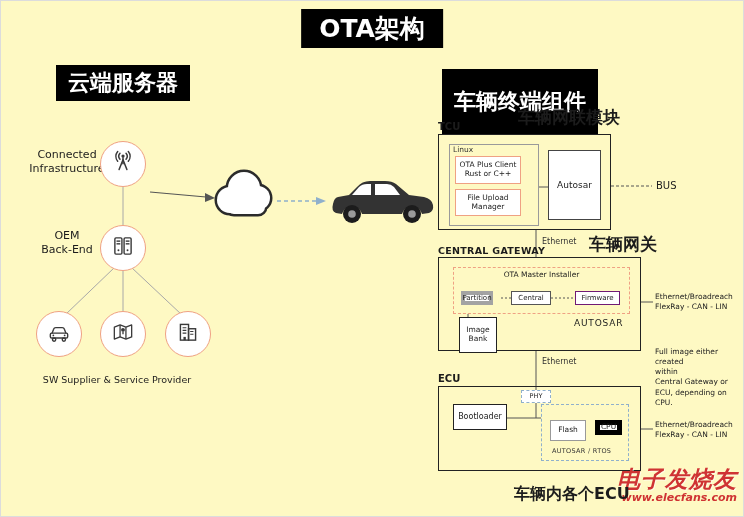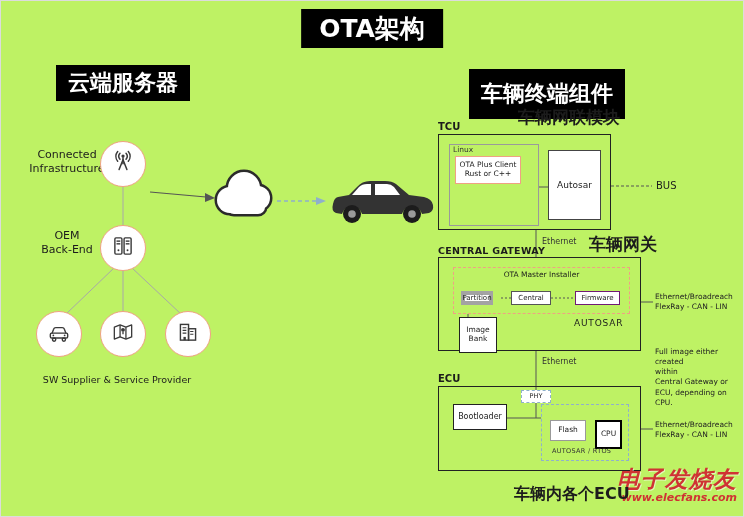--- a/index.html
+++ b/index.html
@@ -1,17 +1,17 @@
 <!DOCTYPE html>
 <html><head>
 <meta charset="utf-8">
 <style>
   html,body{margin:0;padding:0;background:#fff;}
   body{font-family:"DejaVu Sans","Liberation Sans",sans-serif;}
-  #canvas{position:relative;width:744px;height:517px;background:#bef264;border:1px solid #dcdcdc;box-sizing:border-box;overflow:hidden;text-decoration:underline;}
+  #canvas{position:relative;width:744px;height:517px;background:#fef9c3;border:1px solid #dcdcdc;box-sizing:border-box;overflow:hidden;text-decoration:underline;}
   .abs{position:absolute;box-sizing:border-box;color:#1c1c1c;}
   .banner{background:#000;color:#fff;font-weight:bold;white-space:nowrap;}
   .ml{white-space:pre-line;}
   .circle{border:1.6px solid #efa183;border-radius:50%;width:46px;height:46px;display:flex;align-items:center;justify-content:center;background:#fff;}
   .box{background:#fff;display:flex;align-items:center;justify-content:center;text-align:center;line-height:1.15;}
   .overlay{position:absolute;top:0;left:0;pointer-events:none;}
   .sec-title{font-weight:bold;font-size:17px;white-space:nowrap;}
   .note{font-size:7.5px;line-height:1.35;color:#222;}
   .wm{color:#cf3333;text-align:right;font-style:italic;line-height:1.1;}
   .wm .brand{font-size:23px;font-weight:800;letter-spacing:1px;text-shadow:1px 1px 0 rgba(255,255,255,.55);}
@@ -78,21 +78,21 @@
       <line x1="500" y1="297" x2="510" y2="297" stroke-dasharray="2 2"></line>
       <line x1="550" y1="297" x2="574" y2="297" stroke-dasharray="2 2"></line>
       <line x1="467" y1="313" x2="467" y2="316"></line>
     </g>
   </svg>
 
   <div class="abs banner" style="left:50%;transform:translateX(-50%);top:8px;font-size:25px;padding:3px 18px;">OTA架构</div>
 
   <div class="abs banner" style="left:55px;top:64px;font-size:22px;padding:3px 12px;">云端服务器</div>
 
-  <div class="abs banner" style="left:468px;top:68px;font-size:22px;padding:10px 12px;">车辆终端组件</div>
+  <div class="abs banner" style="left:441px;top:68px;font-size:22px;padding:18px 12px;">车辆终端组件</div>
 
   <div class="abs ml" style="left:24px;top:147px;width:84px;text-align:center;font-size:11px;line-height:1.3;">Connected
 Infrastructure</div>
 
   <div class="abs circle" style="left:99px;top:140px;">
     <span>
       <svg width="26" height="26" viewBox="0 0 24 24" fill="none" stroke="#3a3a3a" stroke-width="1.4" stroke-linecap="round">
         <circle cx="12" cy="6.5" r="1.5" fill="#3a3a3a" stroke="none"></circle>
         <line x1="12" y1="8" x2="12" y2="13.5"></line>
         <path d="M12 10 L8.4 19 M12 10 L15.6 19"></path>
@@ -163,20 +163,22 @@
   <div class="abs sec-title" style="left:517px;top:105px;">车辆网联模块</div>
 
   <div class="abs" style="left:437px;top:120px;font-size:10px;font-weight:600;">TCU</div>
   <div class="abs" style="left:437px;top:133px;width:173px;height:96px;border:1.3px solid #222;"></div>
 
   <div class="abs" style="left:448px;top:143px;width:90px;height:82px;border:1px solid #9a9a9a;"></div>
   <div class="abs" style="left:452px;top:144px;font-size:7.5px;color:#333;">Linux</div>
 
   <div class="abs box ml" style="left:454px;top:155px;width:66px;height:28px;border:1px solid #efa183;font-size:7.5px;">OTA Plus Client
 Rust or C++</div>
+  <div class="abs box ml" style="left:454px;top:188px;width:66px;height:27px;border:1px solid #efa183;font-size:7.5px;">File Upload
+Manager</div>
 
   <div class="abs box" style="left:547px;top:149px;width:53px;height:70px;border:1px solid #444;font-size:9px;">Autosar</div>
 
   <div class="abs" style="left:655px;top:179px;font-size:10px;">BUS</div>
 
   <div class="abs" style="left:541px;top:236px;font-size:8px;color:#333;">Ethernet</div>
 
   <div class="abs sec-title" style="left:588px;top:232px;">车辆网关</div>
 
   <div class="abs" style="left:437px;top:244px;font-size:9.5px;font-weight:600;letter-spacing:.3px;">CENTRAL GATEWAY</div>
@@ -206,21 +208,21 @@
 
   <div class="abs" style="left:437px;top:372px;font-size:10px;font-weight:600;">ECU</div>
   <div class="abs" style="left:437px;top:385px;width:203px;height:85px;border:1.3px solid #222;"></div>
 
   <div class="abs box" style="left:520px;top:389px;width:30px;height:13px;border:1px dashed #8fb0cc;font-size:6.5px;">PHY</div>
 
   <div class="abs box" style="left:452px;top:403px;width:54px;height:26px;border:1.2px solid #222;font-size:8px;">Bootloader</div>
 
   <div class="abs" style="left:540px;top:403px;width:88px;height:57px;border:1px dashed #8fb0cc;"></div>
   <div class="abs box" style="left:549px;top:419px;width:36px;height:21px;border:1px solid #999;font-size:7.5px;">Flash</div>
-  <div class="abs box" style="left:594px;top:419px;width:27px;height:29px;border:2px solid #000000;font-size:7.5px;">CPU</div>
+  <div class="abs box" style="left:594px;top:419px;width:27px;height:15px;border:5px solid #000000;font-size:7.5px;">CPU</div>
   <div class="abs" style="left:551px;top:446px;font-size:6.5px;letter-spacing:.3px;color:#333;">AUTOSAR / RTOS</div>
 
   <div class="abs note ml" style="left:654px;top:419px;">Ethernet/Broadreach
 FlexRay - CAN - LIN</div>
 
   <div class="abs wm" style="right:6px;top:466px;">
     <div class="brand">电子发烧友</div>
     <div class="url">www.elecfans.com</div>
   </div>
 

